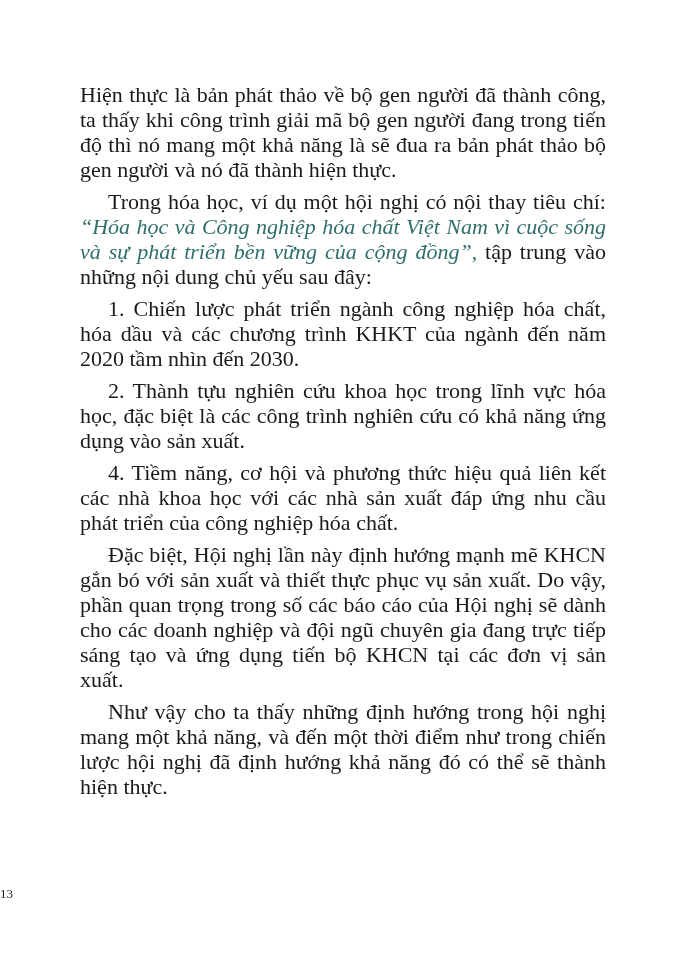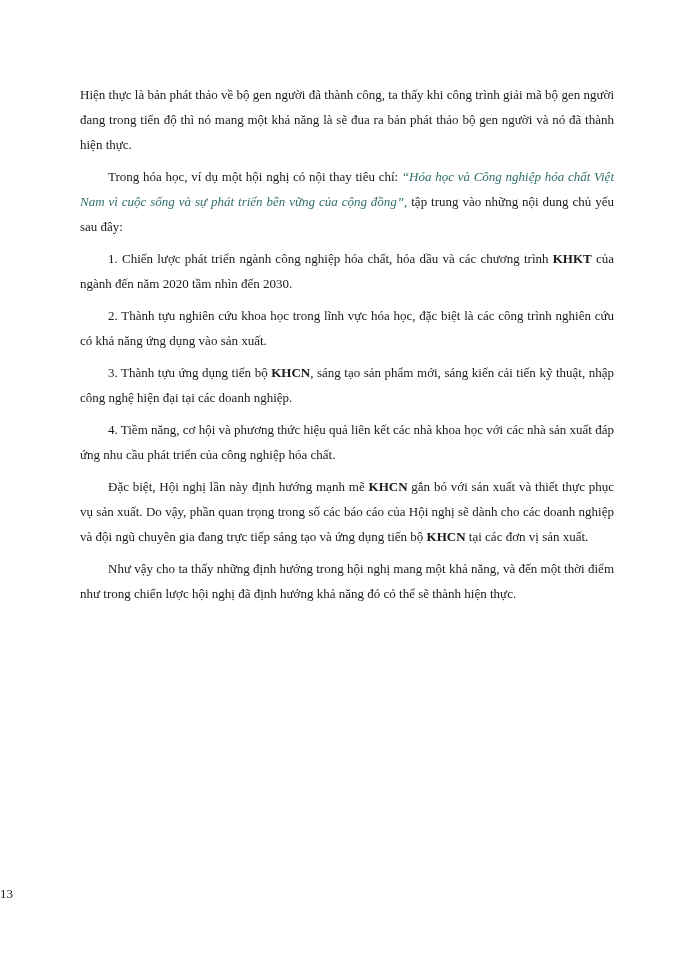--- a/index.html
+++ b/index.html
@@ -12,48 +12,47 @@
     overflow: hidden;
     font-family: "Liberation Serif", "DejaVu Serif", serif;
   }
   .content {
     position: absolute;
     top: 82px;
     left: 80px;
     width: 542px;
   }
   .content p {
-    margin: 0 8px 7px 0;
-    font-size: 13px;
+    margin: 0 16px 7px 0;
+    font-size: 22px;
     line-height: 25px;
     text-align: justify;
     color: var(--text-color, #1a1a1a);
   }
   .content p.indent { text-indent: 28px; }
   .content p.heading { font-weight: bold; }
-  .run-bold { font-weight: bold; }
+  .run-bold { font-weight: normal; }
   .run-quote { font-style: italic; color: var(--quote-color, #2f6e6b); }
   .page-footer {
     position: absolute;
     top: 886px;
     left: 0;
     width: 100%;
     text-align: left;
     font-size: 13px;
     color: var(--text-color, #1a1a1a);
   }
 </style>
 </head>
 <body>
 
 <div class="page">
   <div class="content">
       <p class=""><span class="run-normal">Hiện thực là bản phát thảo về bộ gen người đã thành công, ta thấy khi công trình giải mã bộ gen người đang trong tiến độ thì nó mang một khả năng là sẽ đua ra bản phát thảo bộ gen người và nó đã thành hiện thực.</span></p>
       <p class="indent"><span class="run-normal">Trong hóa học, ví dụ một hội nghị có nội thay tiêu chí:  </span><span class="run-quote">“Hóa học và Công nghiệp hóa chất Việt Nam vì cuộc sống và sự phát triển bền vững của cộng đồng”,</span><span class="run-normal"> tập trung vào những nội dung chủ yếu sau đây:</span></p>
       <p class="indent"><span class="run-normal">1. Chiến lược phát triển ngành công nghiệp hóa chất, hóa dầu và các chương trình </span><span class="run-bold">KHKT</span><span class="run-normal"> của ngành đến năm 2020 tầm nhìn đến 2030.</span></p>
       <p class="indent"><span class="run-normal">2. Thành tựu nghiên cứu khoa học trong lĩnh vực hóa học, đặc biệt là các công trình nghiên cứu có khả năng ứng dụng vào sản xuất.</span></p>
-      <p class="indent"><span class="run-normal">3. Thành tựu ứng dụng tiến bộ </span><span class="run-bold">KHCN</span><span class="run-normal">, sáng tạo sản phẩm mới, sáng kiến cải tiến kỹ thuật, nhập công nghệ hiện đại tại các doanh nghiệp.</span></p>
       <p class="indent"><span class="run-normal">4. Tiềm năng, cơ hội và phương thức hiệu quả liên kết các nhà khoa học với các nhà sản xuất đáp ứng nhu cầu phát triển của công nghiệp hóa chất.</span></p>
       <p class="indent"><span class="run-normal">Đặc biệt, Hội nghị lần này định hướng mạnh mẽ </span><span class="run-bold">KHCN</span><span class="run-normal"> gắn bó với sản xuất và thiết thực phục vụ sản xuất. Do vậy, phần quan trọng trong số các báo cáo của Hội nghị sẽ dành cho các doanh nghiệp và đội ngũ chuyên gia đang trực tiếp sáng tạo và ứng dụng tiến bộ </span><span class="run-bold">KHCN</span><span class="run-normal"> tại các đơn vị sản xuất.</span></p>
       <p class="indent"><span class="run-normal">Như vậy cho ta thấy những định hướng trong hội nghị mang một khả năng, và đến một thời điểm như trong chiến lược hội nghị đã định hướng khả năng đó có thể sẽ thành hiện thực.</span></p>
     </div>
   <div class="page-footer">13</div>
 </div>
 
 </body></html>

